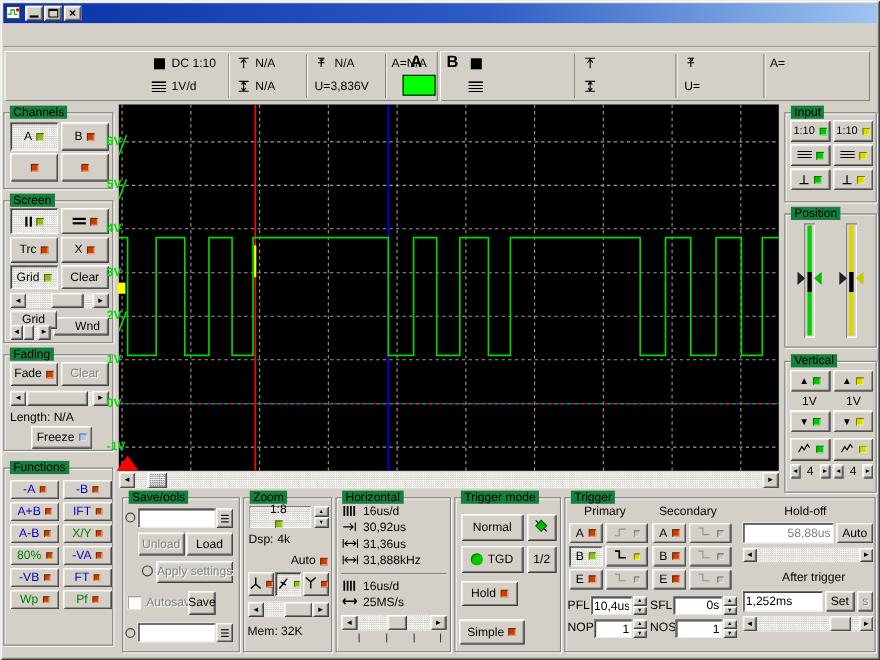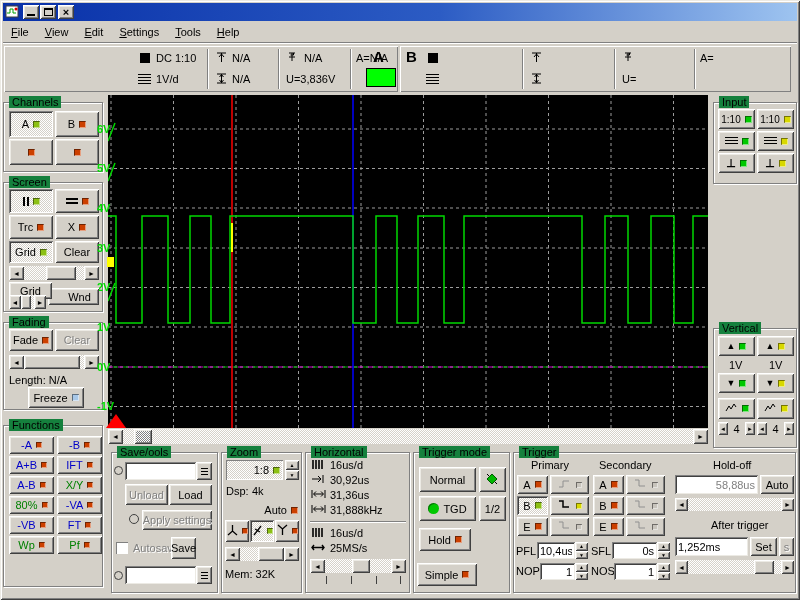--- a/index.html
+++ b/index.html
@@ -3,21 +3,21 @@
 <meta charset="utf-8">
 <style>
   html,body{margin:0;padding:0;width:800px;height:600px;overflow:hidden;
     font-family:"Liberation Sans",sans-serif;font-size:11px;background:#D4D0C8;}
   *{box-sizing:border-box;cursor:default;}
   #win{position:relative;width:800px;height:600px;background:#D4D0C8;
     box-shadow:inset 1px 1px 0 #ECEAE4,inset -1px -1px 0 #404040,inset 2px 2px 0 #FFFFFF,inset -2px -2px 0 #808080;}
   .abs{position:absolute;}
   .raised{box-shadow:inset 1px 1px 0 #FFFFFF,inset -1px -1px 0 #404040,inset 2px 2px 0 #ECEAE4,inset -2px -2px 0 #808080;background:#D4D0C8;}
   .raised1{box-shadow:inset 1px 1px 0 #FFFFFF,inset -1px -1px 0 #808080;background:#D4D0C8;}
-  .sunken1{box-shadow:inset 1px 1px 0 #808080,inset -1px -1px 0 #FFFFFF;}
+  .sunken1{box-shadow:inset 1px 1px 0 #808080,inset -1px -1px 0 #FFFFFF;flex-direction:column;}
   .checker{background-color:#D4D0C8;background-image:conic-gradient(#FFFFFF 25%,#D4D0C8 0 50%,#FFFFFF 0 75%,#D4D0C8 0);background-size:2px 2px;}
   .pressed{box-shadow:inset 1px 1px 0 #808080,inset -1px -1px 0 #FFFFFF,inset 2px 2px 0 #404040;}
   .btn{position:absolute;display:flex;align-items:center;justify-content:center;gap:4px;font-size:11px;color:#000;}
   .led{width:7px;height:7px;flex:none;box-shadow:inset 1px 1px 0 rgba(0,0,0,.45),inset -1px -1px 0 rgba(255,255,255,.5);}
   .gb{position:absolute;border:1px solid #808080;box-shadow:inset 1px 1px 0 #FFFFFF,1px 1px 0 #FFFFFF;}
   .gb>.legend{position:absolute;top:-7px;left:5px;background:#15803d;padding:0 3px;line-height:12px;white-space:nowrap;}
   .dis{color:#808080;text-shadow:1px 1px 0 #FFFFFF;}
   .field{position:absolute;border:none;outline:none;background:#FFFFFF;font-family:inherit;font-size:11px;padding:0 3px;
     box-shadow:inset 1px 1px 0 #808080,inset -1px -1px 0 #ECEAE4,inset 2px 2px 0 #404040;}
   .sb{position:absolute;background:#ECEAE4;background-image:conic-gradient(#FFFFFF 25%,#D6D2CA 0 50%,#FFFFFF 0 75%,#D6D2CA 0);background-size:2px 2px;display:flex;align-items:stretch;}
@@ -47,21 +47,20 @@
     </span>
     <span class="raised" style="width:16px;height:14px;display:inline-flex;align-items:flex-end;justify-content:center;color:#000;">
         <span style="width:8px;height:2px;background:#000;margin-bottom:3px;"></span>
       </span>
     <span class="raised" style="width:16px;height:14px;display:inline-flex;align-items:center;justify-content:center;margin-left:1px;">
         <span style="width:9px;height:8px;border:1px solid #000;border-top-width:2px;"></span>
       </span>
     <span class="raised" style="width:16px;height:14px;display:inline-flex;align-items:center;justify-content:center;margin-left:2px;color:#000;font-weight:bold;font-size:11px;">×</span>
   </div>
 
-  <div id="menubar" class="abs" style="left:3px;top:23px;right:3px;height:19px;"><span class="menu-item"><u>F</u>ile</span><span class="menu-item"><u>V</u>iew</span><span class="menu-item"><u>E</u>dit</span><span class="menu-item"><u>S</u>ettings</span><span class="menu-item"><u>T</u>ools</span><span class="menu-item"><u>H</u>elp</span></div>
   <div class="abs" style="left:3px;top:42px;right:3px;height:2px;box-shadow:inset 0 1px 0 #808080,inset 0 -1px 0 #FFFFFF;"></div>
 
   <div class="abs raised1" style="left:4px;top:46px;width:394px;height:46px;">
     <span class="abs" style="left:136px;top:7px;width:10px;height:10px;background:#000;"></span>
     <span class="abs" style="left:152px;top:6px;">DC 1:10</span>
     <span class="abs lines-icon" style="left:134px;top:28px;"></span>
     <span class="abs" style="left:152px;top:27px;">1V/d</span>
     <span class="abs" style="left:203px;top:3px;width:2px;height:40px;box-shadow:inset 1px 0 0 #808080,inset -1px 0 0 #FFFFFF;"></span>
     <span class="abs" style="left:211px;top:5px;"><svg width="13" height="12">
           <path d="M2,2 h9 M6.5,2 v9 M4,6 l2.5,-3 2.5,3" fill="none" stroke="#000"></path>
@@ -315,20 +314,33 @@
     <div class="btn raised" style="left:4px;top:50px;width:37px;height:20px;">
         <span style="font-weight:bold;">⊥</span>
         <span class="led" style="background: rgb(0, 200, 0);"></span>
       </div>
     <div class="btn raised" style="left:43px;top:50px;width:37px;height:20px;">
         <span style="font-weight:bold;">⊥</span>
         <span class="led" style="background: rgb(216, 216, 0);"></span>
       </div>
   </div>
 
+  <div class="gb" style="left:713px;top:194px;width:84px;height:122px;">
+    <span class="legend">Position</span>
+    <div class="abs sunken1" style="left:17px;top:8px;width:10px;height:104px;background:#D4D0C8;">
+      <div class="abs" style="left:3px;top:2px;width:4px;height:100px;background:linear-gradient(#00D000 0 42%,#000 42% 60%,#00D000 60% 100%);"></div>
+      <div class="abs" style="left:-6px;top:44px;width:0;height:0;border-top:6px solid transparent;border-bottom:6px solid transparent;border-left:7px solid #202020;"></div>
+      <div class="abs" style="left:9px;top:44px;width:0;height:0;border-top:6px solid transparent;border-bottom:6px solid transparent;border-right:7px solid #00C000;"></div>
+    </div>
+    <div class="abs sunken1" style="left:55px;top:8px;width:10px;height:104px;background:#D4D0C8;">
+      <div class="abs" style="left:3px;top:2px;width:4px;height:100px;background:linear-gradient(#D8D800 0 42%,#000 42% 60%,#D8D800 60% 100%);"></div>
+      <div class="abs" style="left:-6px;top:44px;width:0;height:0;border-top:6px solid transparent;border-bottom:6px solid transparent;border-left:7px solid #202020;"></div>
+      <div class="abs" style="left:9px;top:44px;width:0;height:0;border-top:6px solid transparent;border-bottom:6px solid transparent;border-right:7px solid #C8C800;"></div>
+    </div>
+  </div>
 
   <div class="gb" style="left:713px;top:328px;width:84px;height:120px;">
     <span class="legend">Vertical</span>
     <div class="btn raised" style="left:4px;top:7px;width:37px;height:20px;">
         <span style="font-size:9px;">▲</span>
         <span class="led" style="background: rgb(0, 200, 0);"></span>
       </div>
     <div class="btn raised" style="left:43px;top:7px;width:37px;height:20px;">
         <span style="font-size:9px;">▲</span>
         <span class="led" style="background: rgb(216, 216, 0);"></span>

